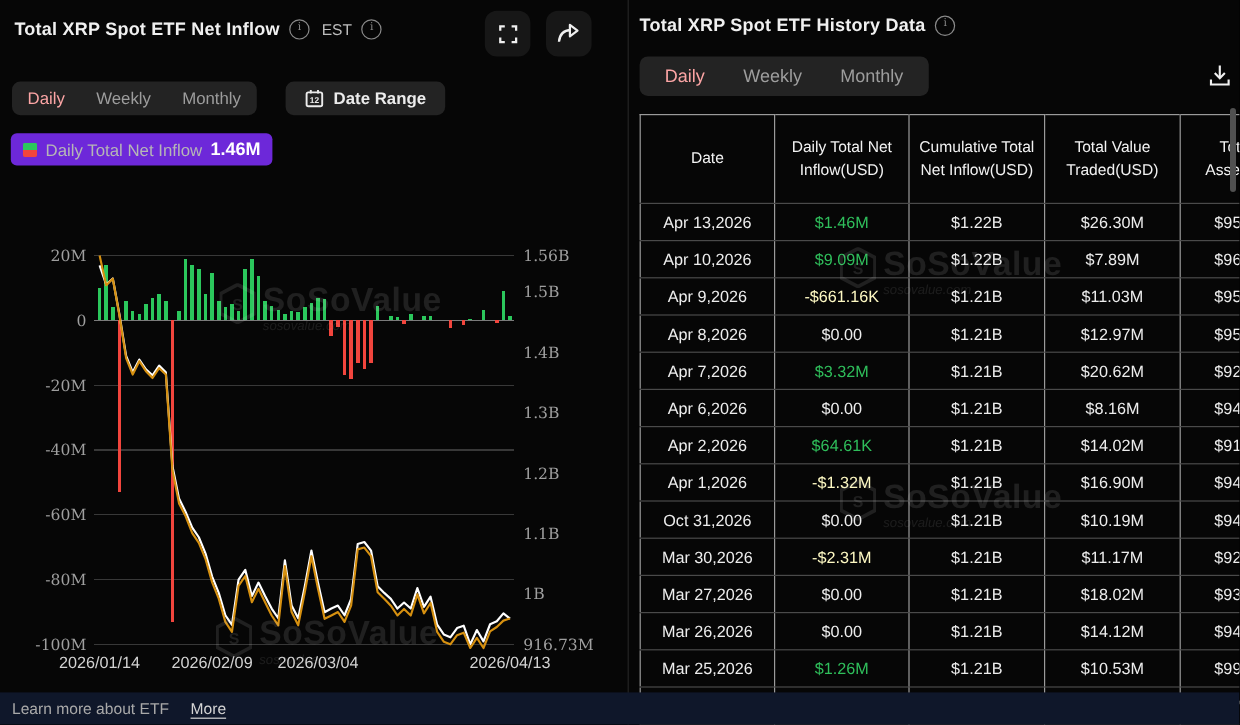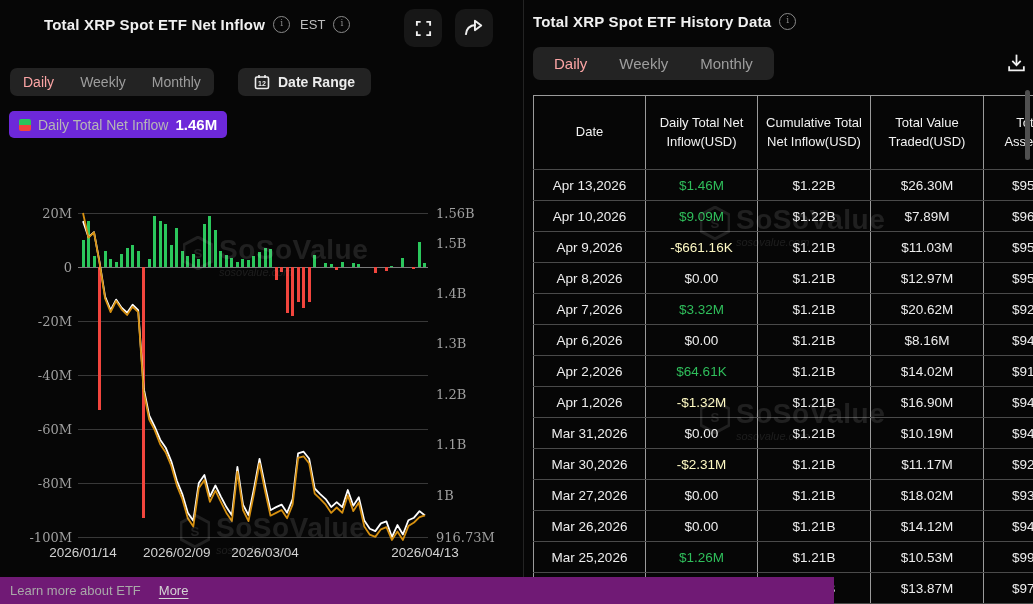--- a/index.html
+++ b/index.html
@@ -1,21 +1,21 @@
 <!DOCTYPE html>
 <html><head>
 <meta charset="utf-8">
 <style>
   html,body{margin:0;padding:0;background:#000;}
   #app{position:relative;width:1033px;height:604px;overflow:hidden;background:#060606;
        font-family:"Liberation Sans",sans-serif;color:#e8e8e8;}
   .abs{position:absolute;}
 
   
-  #lp-title-row{left:12px;top:16px;display:flex;align-items:center;gap:8px;margin-left:32px;}
+  #lp-title-row{left:12px;top:16px;display:flex;align-items:center;gap:8px;}
   .panel-title{font-size:15px;font-weight:700;color:#f0f0f0;letter-spacing:.2px;}
   .info-i{width:15px;height:15px;border:1.3px solid #8a8a8a;border-radius:50%;color:#8a8a8a;
           font-size:9px;line-height:13px;text-align:center;display:inline-block;font-family:"DejaVu Serif",serif;}
   .est{font-size:13px;color:#bdbdbd;margin-left:2px;}
   .sq-btn{width:38px;height:38px;background:#171717;border-radius:10px;display:flex;
           align-items:center;justify-content:center;cursor:pointer;}
   .pill{background:#232323;border-radius:7px;display:flex;align-items:center;font-size:14px;}
   .tab{color:#9d9d9d;cursor:pointer;padding:0 9px;}
   .tab.active{color:#fca5a5;}
   .drbtn{gap:8px;padding:0 16px;height:28px;font-weight:700;color:#ececec;cursor:pointer;}
@@ -46,21 +46,21 @@
   .ytick{font-family:"DejaVu Serif",serif;font-size:13px;fill:#9f9f9f;}
   .xtick{font-family:"Liberation Sans",sans-serif;font-size:13.5px;fill:#d2d2d2;}
 
   
   .wm{display:flex;align-items:flex-start;gap:6px;color:#d6d6d6;opacity:.12;z-index:5;pointer-events:none;}
   .wm-text{display:flex;flex-direction:column;line-height:1;}
   .wm-brand{font-size:28px;font-weight:700;letter-spacing:.5px;}
   .wm-domain{font-size:11px;margin-top:3px;color:#bbb;}
 
   
-  #footer{left:0;top:577px;width:834px;height:27px;background:#701a75;z-index:10;
+  #footer{left:0;top:577px;width:1033px;height:27px;background:#0f172a;z-index:10;
           display:flex;align-items:center;padding-left:10px;box-sizing:border-box;gap:18px;}
   #footer span{font-size:13px;color:#a9a9a9;}
   #footer a{font-size:13px;color:#d4d4d4;text-decoration:underline;text-underline-offset:3px;cursor:pointer;}
 </style>
 </head>
 <body>
 
 <div id="app">
 
   <div class="abs" id="lp-title-row">
@@ -283,21 +283,21 @@
               <td>$916.73M</td>
             </tr>
             <tr>
               <td>Apr 1,2026</td>
               <td class="neg">-$1.32M</td>
               <td>$1.21B</td>
               <td>$16.90M</td>
               <td>$947.70M</td>
             </tr>
             <tr>
-              <td>Mar 31,2026</td>
+              <td>Oct 31,2026</td>
               <td class="zero">$0.00</td>
               <td>$1.21B</td>
               <td>$10.19M</td>
               <td>$943.73M</td>
             </tr>
             <tr>
               <td>Mar 30,2026</td>
               <td class="neg">-$2.31M</td>
               <td>$1.21B</td>
               <td>$11.17M</td>

